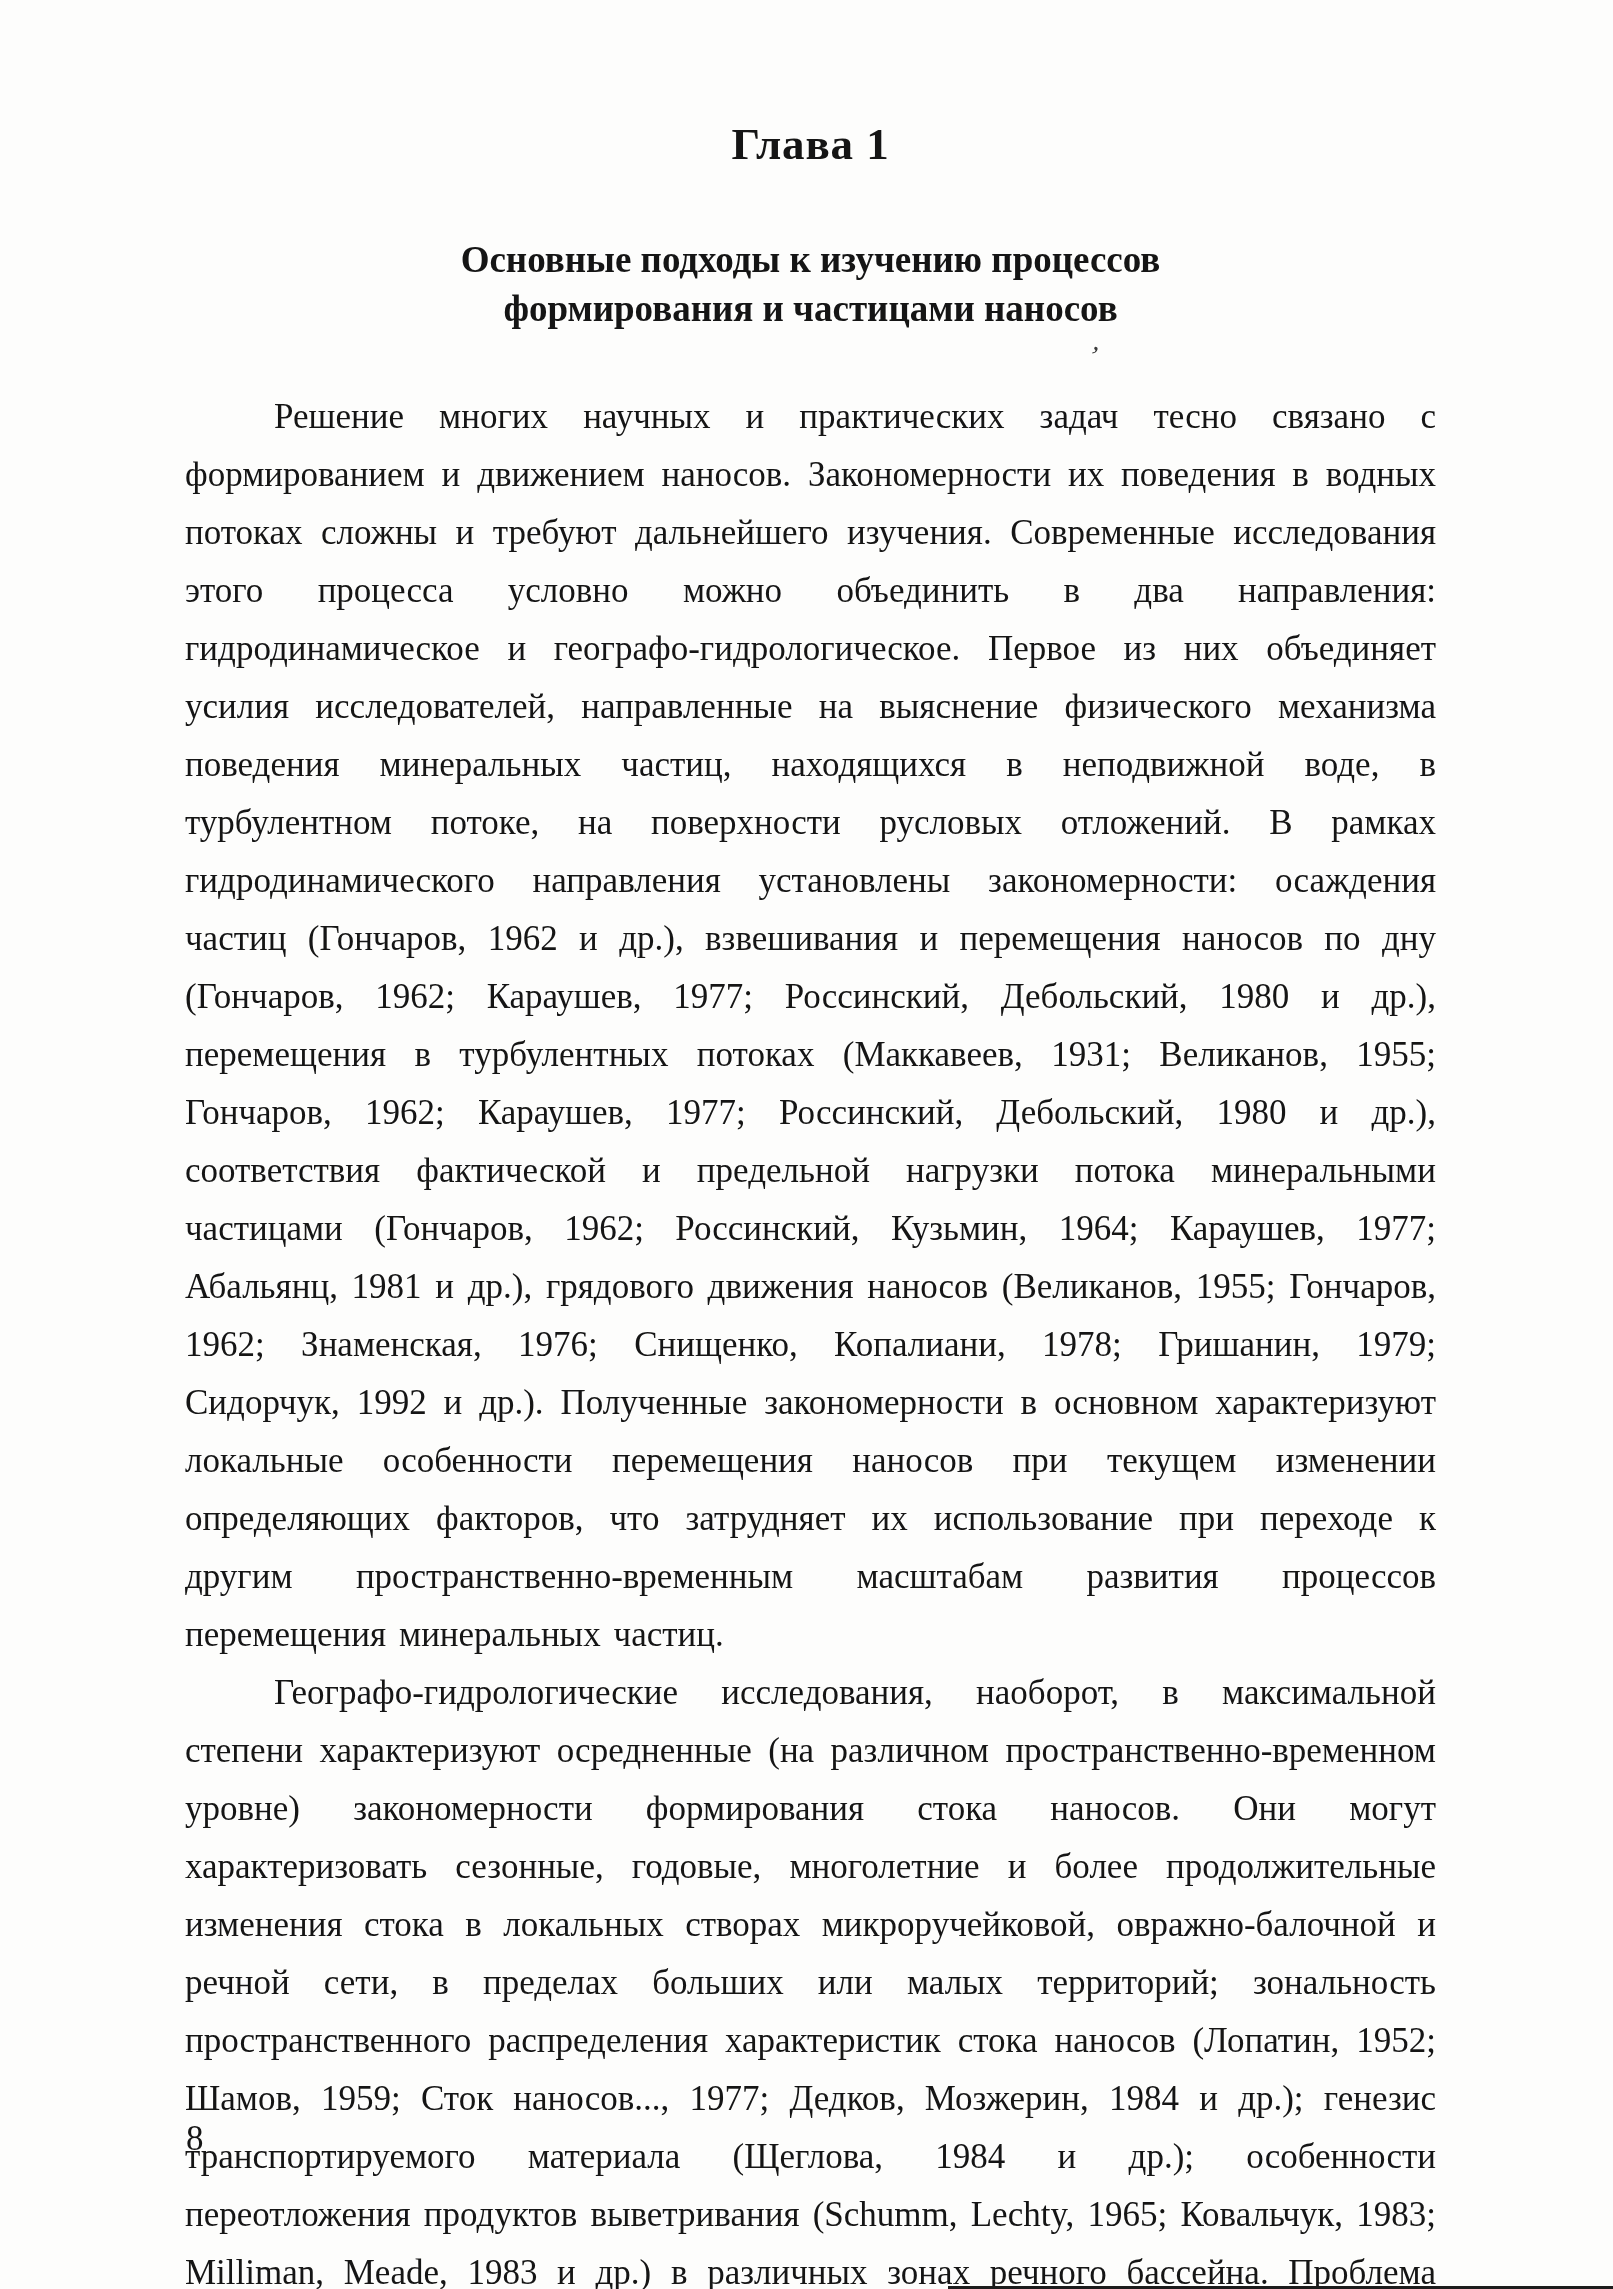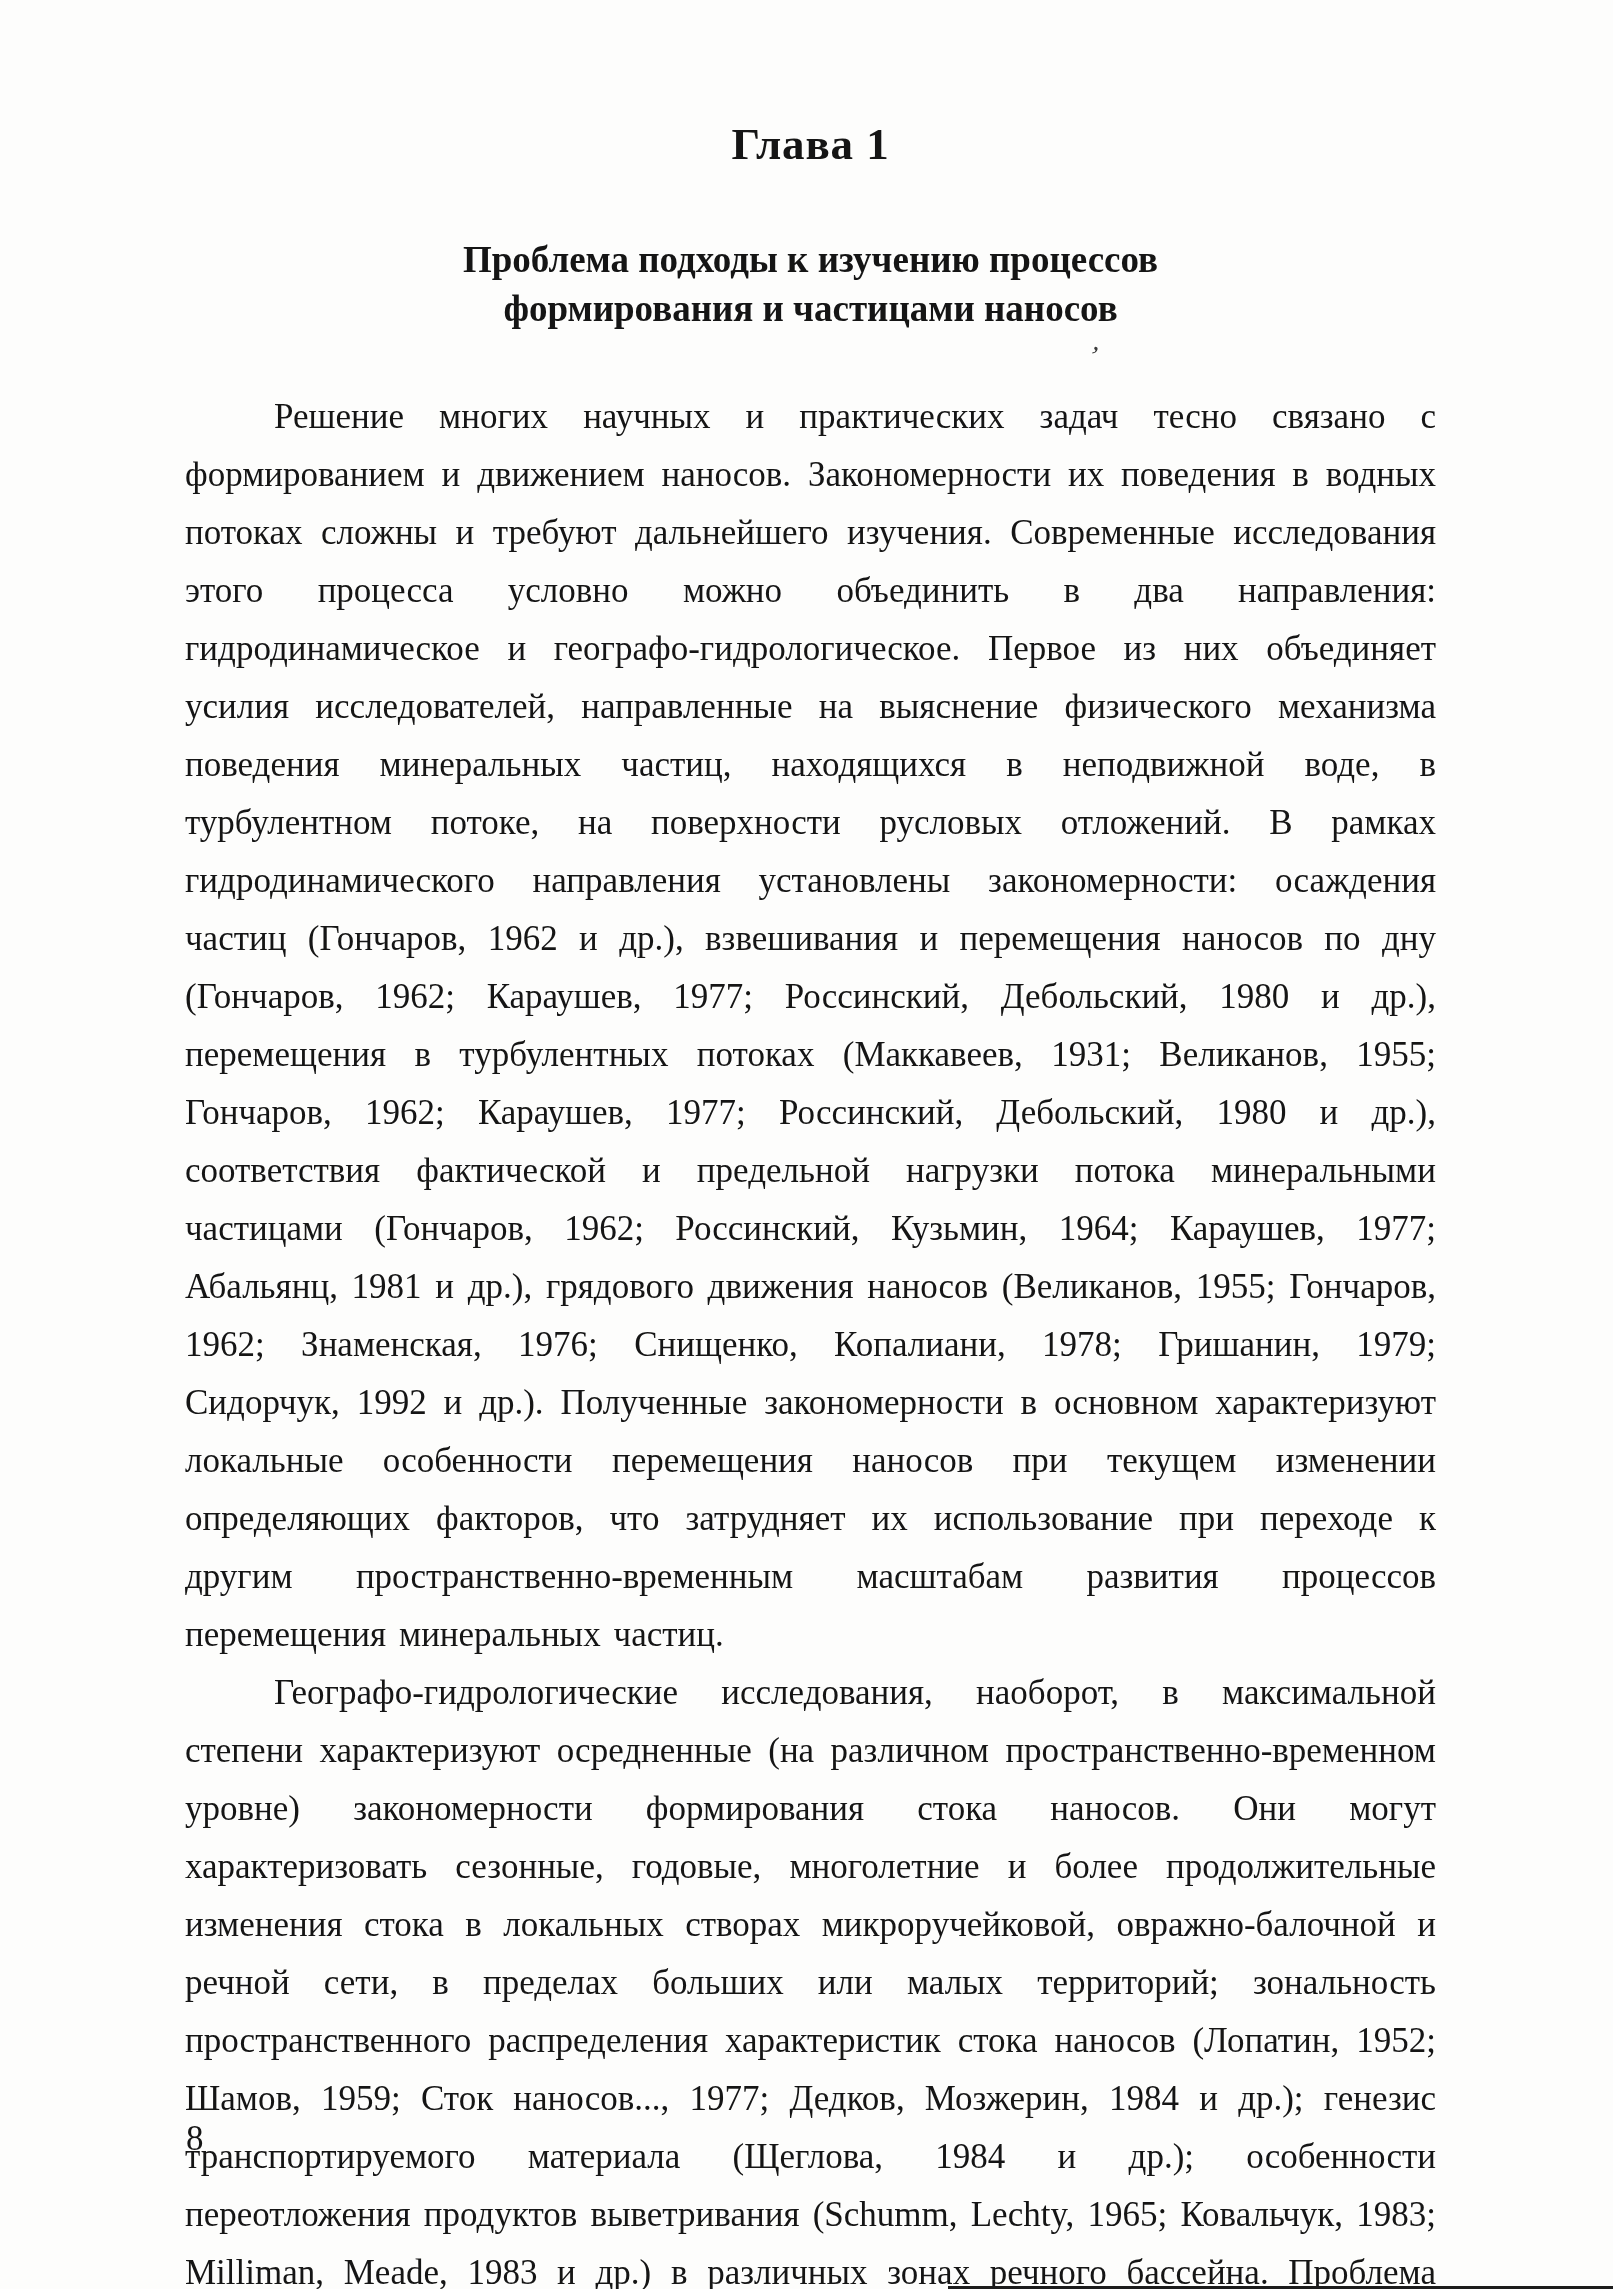--- a/index.html
+++ b/index.html
@@ -75,21 +75,21 @@
 </head>
 <body>
 
 <div class="page">
 
   <div class="text-block">
 
     <div class="chapter-title">Глава 1</div>
 
     <div class="section-heading">
-      <div>Проблема подходы к изучению процессов</div>
+      <div>Основные подходы к изучению процессов</div>
       <div>формирования и частицами наносов</div>
     </div>
 
     <div class="body-copy">
       <p class="para">Решение многих научных и практических задач тесно связано с формированием и движением наносов. Закономерности их поведения в водных потоках сложны и требуют дальнейшего изучения. Современные исследования этого процесса условно можно объединить в два направления: гидродинамическое и географо-гидрологическое. Первое из них объединяет усилия исследователей, направленные на выяснение физического механизма поведения минеральных частиц, находящихся в неподвижной воде, в турбулентном потоке, на поверхности русловых отложений. В рамках гидродинамического направления установлены закономерности: осаждения частиц (Гончаров, 1962 и др.), взвешивания и перемещения наносов по дну (Гончаров, 1962; Караушев, 1977; Россинский, Дебольский, 1980 и др.), перемещения в турбулентных потоках (Маккавеев, 1931; Великанов, 1955; Гончаров, 1962; Караушев, 1977; Россинский, Дебольский, 1980 и др.), соответствия фактической и предельной нагрузки потока минеральными частицами (Гончаров, 1962; Россинский, Кузьмин, 1964; Караушев, 1977; Абальянц, 1981 и др.), грядового движения наносов (Великанов, 1955; Гончаров, 1962; Знаменская, 1976; Снищенко, Копалиани, 1978; Гришанин, 1979; Сидорчук, 1992 и др.). Полученные закономерности в основном характеризуют локальные особенности перемещения наносов при текущем изменении определяющих факторов, что затрудняет их использование при переходе к другим пространственно-временным масштабам развития процессов перемещения минеральных частиц.</p>
       <p class="para">Географо-гидрологические исследования, наоборот, в максимальной степени характеризуют осредненные (на различном пространственно-временном уровне) закономерности формирования стока наносов. Они могут характеризовать сезонные, годовые, многолетние и более продолжительные изменения стока в локальных створах микроручейковой, овражно-балочной и речной сети, в пределах больших или малых территорий; зональность пространственного распределения характеристик стока наносов (Лопатин, 1952; Шамов, 1959; Сток наносов..., 1977; Дедков, Мозжерин, 1984 и др.); генезис транспортируемого материала (Щеглова, 1984 и др.); особенности переотложения продуктов выветривания (Schumm, Lechty, 1965; Ковальчук, 1983; Milliman, Meade, 1983 и др.) в различных зонах речного бассейна. Проблема масштабных искажений и в данном случае затрудняет использование полученных результатов для оценки стока наносов в пределах произвольного водосбора, участка реки и т.п., где повышается значимость гидродинамических факторов изменения его характеристик. Таким образом, существует необходимость поиска таких методических</p>
     </div>
 
   </div>
 

